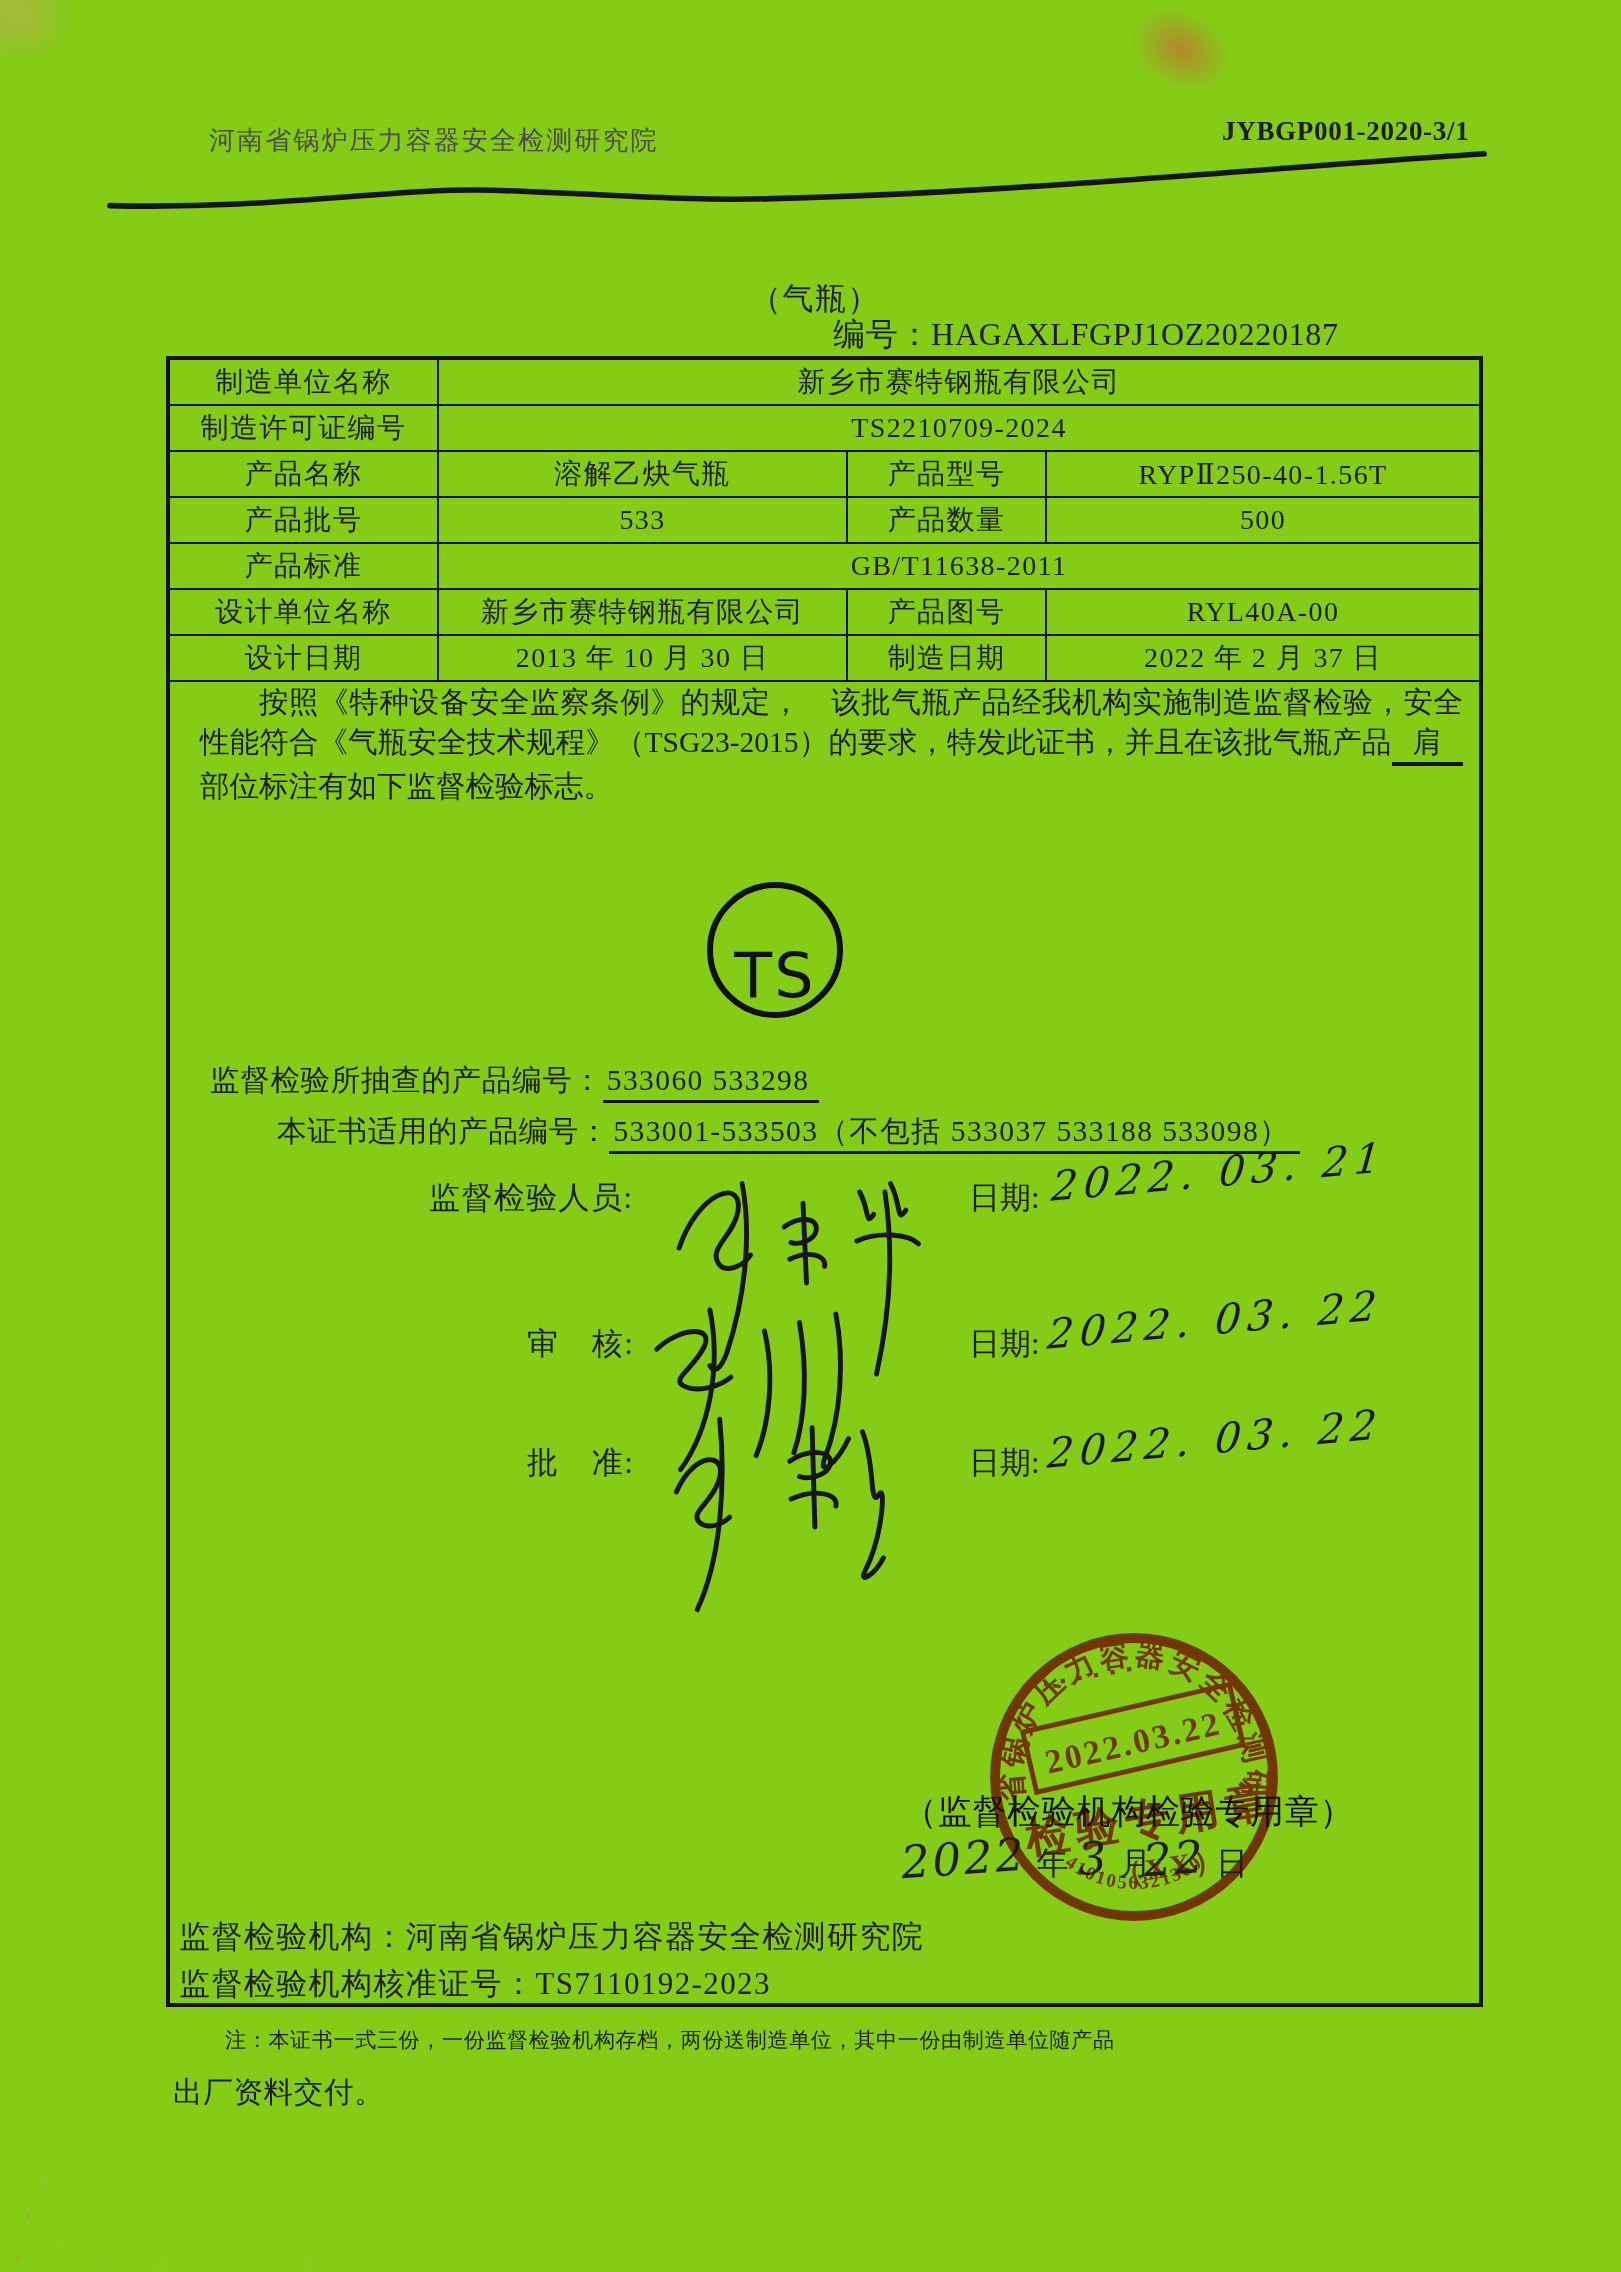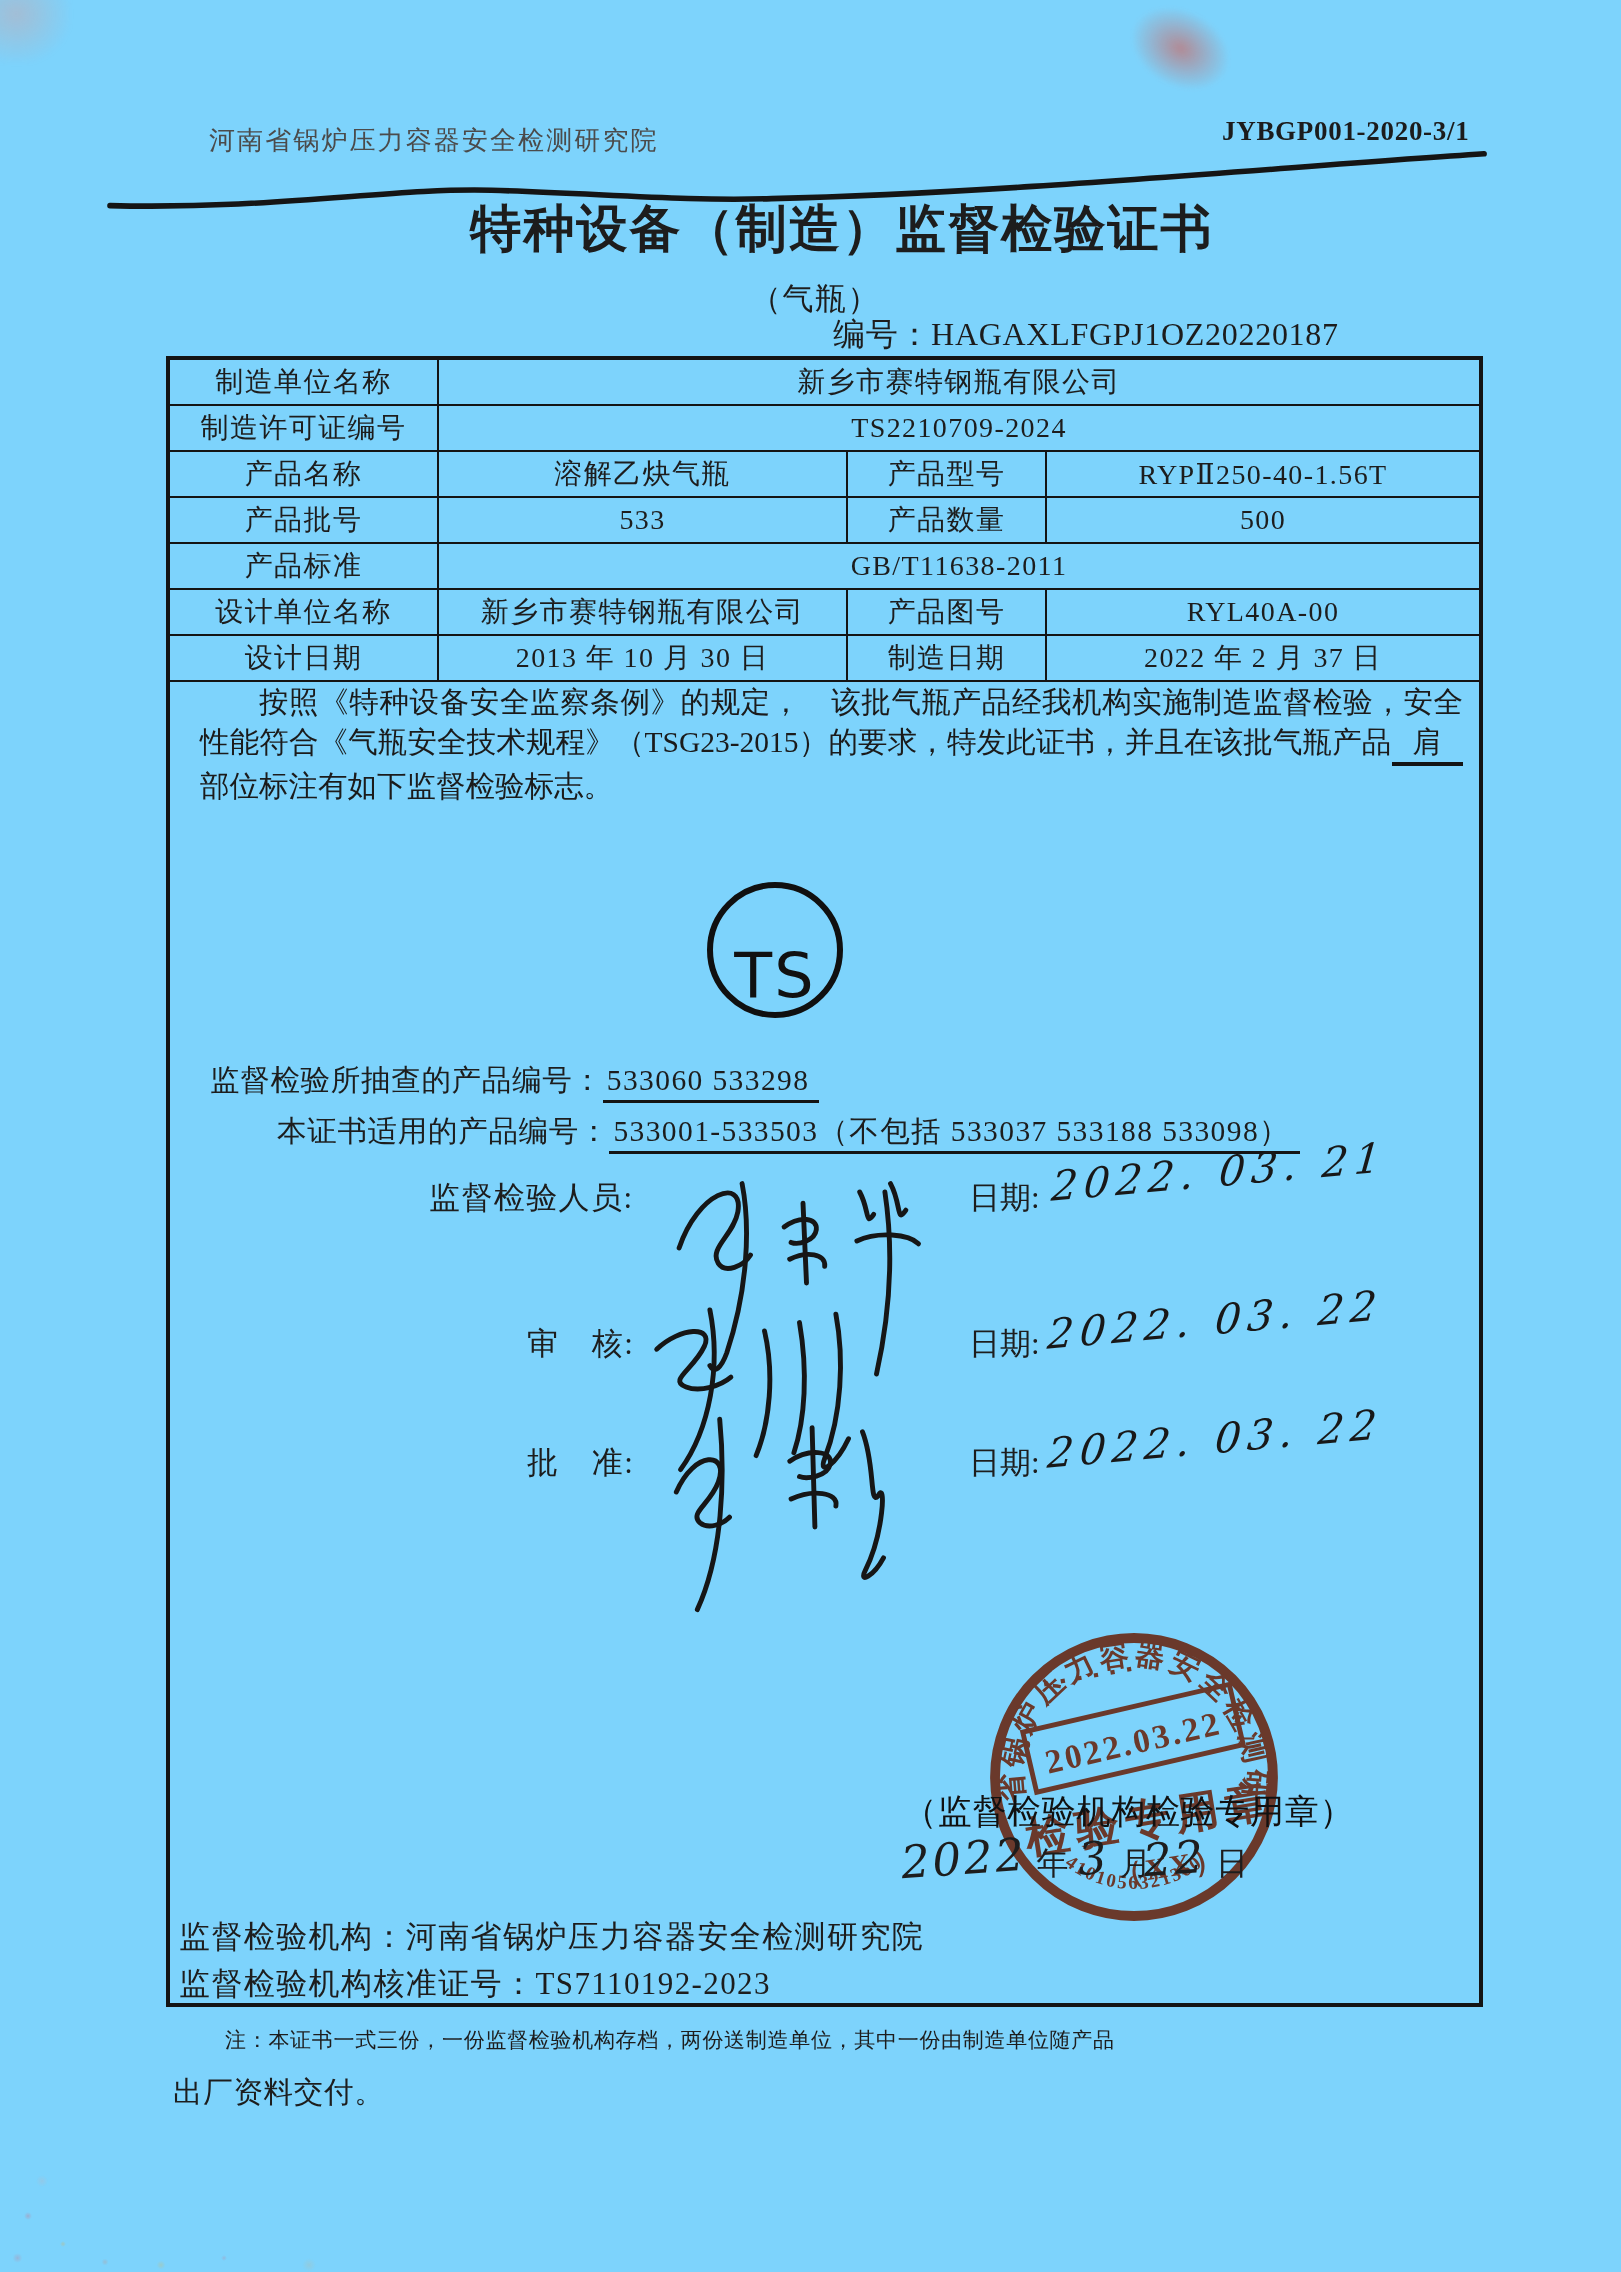--- a/index.html
+++ b/index.html
@@ -1,17 +1,17 @@
 <!DOCTYPE html>
 <html style="font-size:11.2px"><head>
 <meta charset="utf-8">
 <style>
   html,body{margin:0;padding:0;background:#e8e8e6;}
   .page{
-    position:relative;width:1622px;height:2273px;background:#7dd3fc;
+    position:relative;width:1622px;height:2273px;background:#84cc16;
     font-family:"Liberation Serif","DejaVu Serif",serif;color:#1d1d1d;overflow:hidden;
   }
   .abs{position:absolute;}
   
   .hdr-org{left:209px;top:123px;font-size:26px;letter-spacing:2.1px;color:#4b4b4b;}
   .hdr-code{left:1222px;top:116px;font-size:27px;font-weight:bold;letter-spacing:0.7px;color:#1c1c1c;}
   .hdr-rule{left:98px;top:144px;}
   
   .title{left:842px;top:195px;transform:translateX(-50%);font-size:51px;font-weight:bold;letter-spacing:2.1px;white-space:nowrap;}
   .subtitle{left:815px;top:278px;transform:translateX(-50%);font-size:31px;letter-spacing:1.4px;}
@@ -78,21 +78,20 @@
   <div class="abs smudge smudge-tl"></div>
   <div class="abs smudge smudge-tr"></div>
   <div class="abs smudge smudge-bl"></div>
 
   <div class="abs hdr-org">河南省锅炉压力容器安全检测研究院</div>
   <div class="abs hdr-code">JYBGP001-2020-3/1</div>
   <svg class="abs hdr-rule" width="1410" height="70" viewBox="0 0 2010 100">
     <path d="M 15 88 C 250 94 420 62 560 66 C 720 71 840 82 960 78 C 1300 70 1700 32 1978 14" fill="none" stroke="#151515" stroke-width="8" stroke-linecap="round"></path>
   </svg>
 
-  <div class="abs title">特种设备（制造）监督检验证书</div>
   <div class="abs subtitle">（气瓶）</div>
   <div class="abs cert-line"><span>编号：</span><span>HAGAXLFGPJ1OZ20220187</span></div>
 
   <div class="abs main-box"></div>
 
   <div class="abs cert-table">
     <div class="cell">制造单位名称</div>
     <div class="cell s3 last">新乡市赛特钢瓶有限公司</div>
 
     <div class="cell">制造许可证编号</div>

